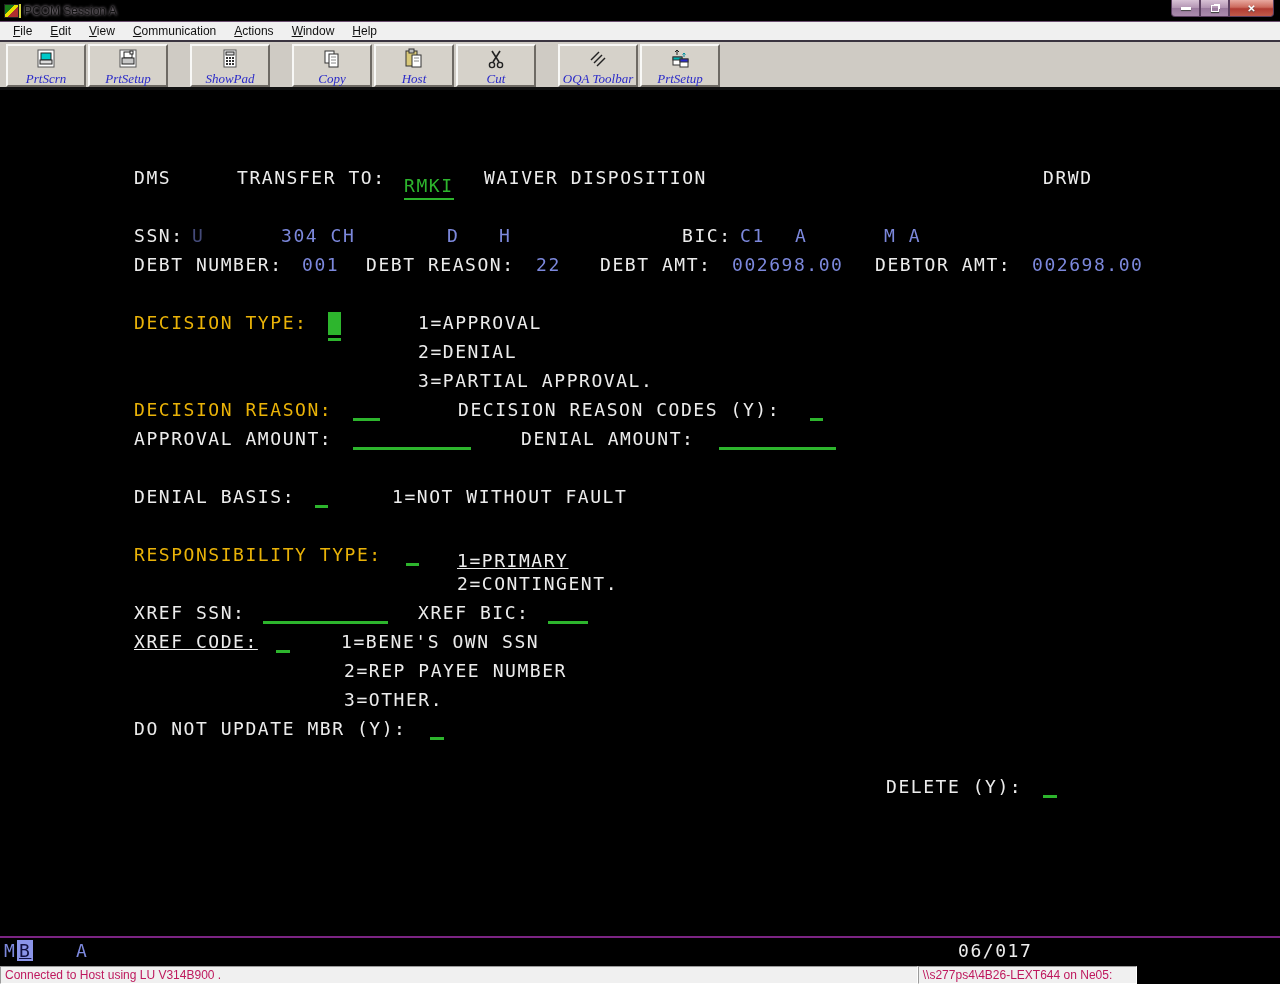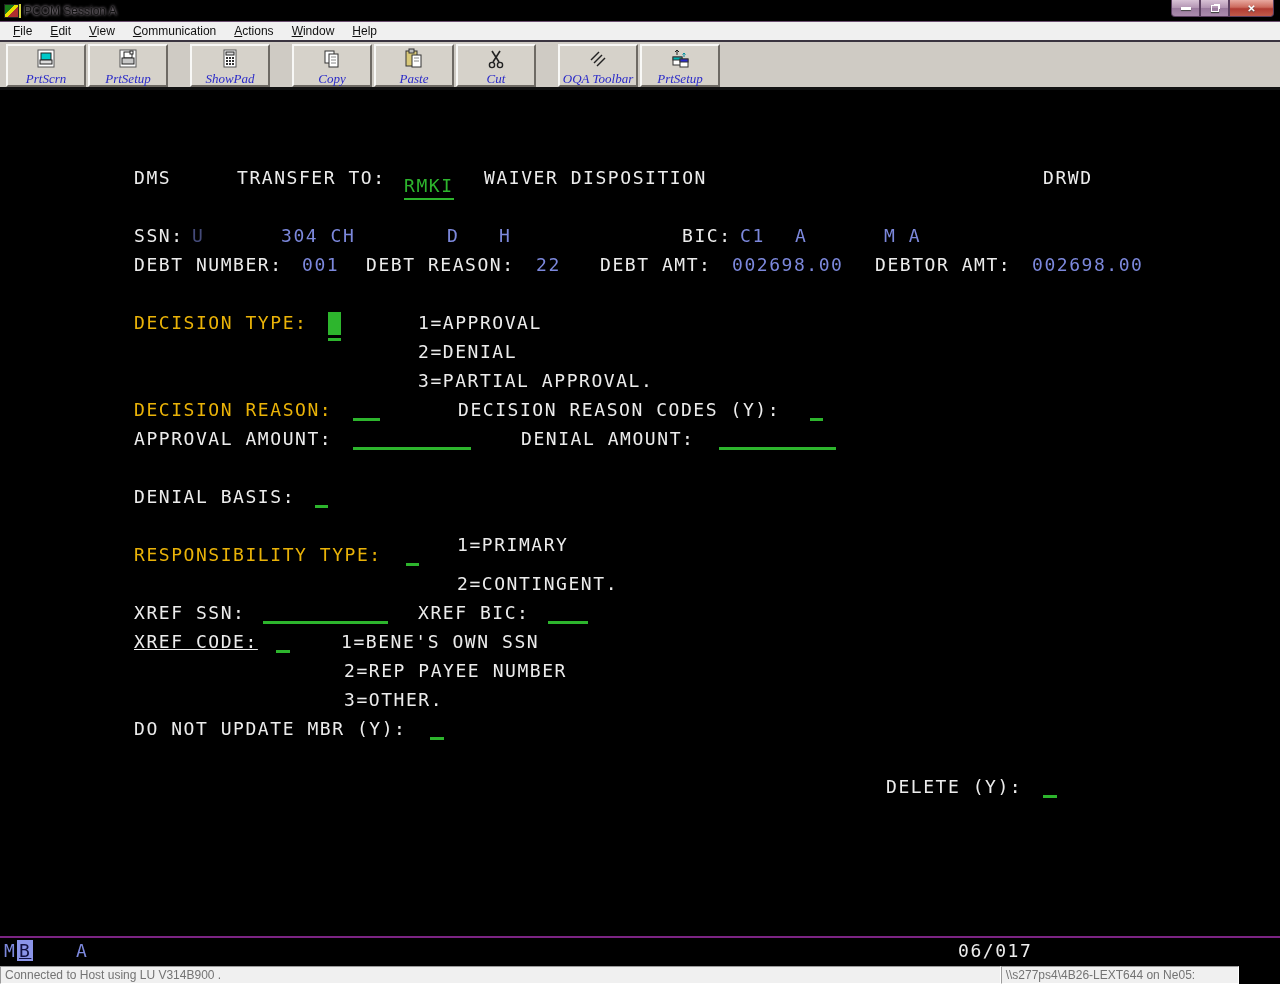--- a/index.html
+++ b/index.html
@@ -65,22 +65,22 @@
   .c-g { color:#2db52d; }
   .u-g { border-bottom:2px solid #2db52d; padding-bottom:1px; }
   .fld { position:absolute; height:22px; border-bottom:3px solid #2db52d; }
   .cursor-block { position:absolute; width:13px; height:23px; background:#2db52d; }
   .cursor-underscore { position:absolute; width:13px; height:3px; background:#2db52d; }
   .oia-sep { position:absolute; left:0; top:846px; width:1280px; height:2px; background:#7b2483; }
   .oia-b { background:#8a94e8; color:#101040; text-decoration:underline; padding:0 2px; }
 
   
   .statusbar {
-    position:absolute; left:0; top:966px; width:1239px; height:18px;
-    background:#f0f0f0; display:flex; font-size:12px; color:#737373;
+    position:absolute; left:0; top:966px; width:1137px; height:18px;
+    background:#f0f0f0; display:flex; font-size:12px; color:#be185d;
   }
   .status-cell {
     border:1px solid; border-color:#9a9a9a #ffffff #ffffff #9a9a9a;
     padding:1px 4px 0 4px; height:18px; white-space:nowrap; overflow:hidden;
   }
   .status-left { width:1034px; }
   .status-right { width:246px; }
 
   svg { display:block; }
 </style>
@@ -175,21 +175,21 @@
   <div class="tbtn">
     <span class="icon">
       <svg width="22" height="22">
           <rect x="3" y="3" width="11" height="15" fill="#d8c878" stroke="#333"></rect>
           <rect x="6" y="1" width="5" height="4" fill="#bbb" stroke="#333"></rect>
           <rect x="9" y="7" width="9" height="12" fill="#fff" stroke="#333"></rect>
           <line x1="11" y1="10" x2="16" y2="10" stroke="#888"></line>
           <line x1="11" y1="13" x2="16" y2="13" stroke="#888"></line>
         </svg>
     </span>
-    <span class="lbl">Paste</span>
+    <span class="lbl">Host</span>
   </div>
 
   <div class="tbtn">
     <span class="icon">
       <svg width="22" height="22">
           <line x1="7" y1="3" x2="14" y2="14" stroke="#222" stroke-width="1.6"></line>
           <line x1="15" y1="3" x2="8" y2="14" stroke="#222" stroke-width="1.6"></line>
           <circle cx="7" cy="17" r="2.6" fill="none" stroke="#222" stroke-width="1.4"></circle>
           <circle cx="15" cy="17" r="2.6" fill="none" stroke="#222" stroke-width="1.4"></circle>
         </svg>
@@ -264,24 +264,25 @@
   <span class="tline c-w" style="left:458px; top:309px;">DECISION REASON CODES (Y):</span>
   <span class="fld" style="left:810px; top:309px; width:13px;"></span>
 
   <span class="tline c-w" style="left:134px; top:338px;">APPROVAL AMOUNT:</span>
   <span class="fld" style="left:353px; top:338px; width:118px;"></span>
   <span class="tline c-w" style="left:521px; top:338px;">DENIAL AMOUNT:</span>
   <span class="fld" style="left:719px; top:338px; width:117px;"></span>
 
   <span class="tline c-w" style="left:134px; top:396px;text-align:right;">DENIAL BASIS:</span>
   <span class="fld" style="left:315px; top:396px; width:13px;"></span>
+  <span class="tline c-w" style="left:392px; top:396px;">1=NOT WITHOUT FAULT</span>
 
   <span class="tline c-y" style="left:134px; top:454px;">RESPONSIBILITY TYPE:</span>
   <span class="fld" style="left:406px; top:454px; width:13px;"></span>
-  <span class="tline c-w" style="left:457px; top:444px;">1=PRIMARY</span>
+  <span class="tline c-w" style="left:457px; top:460px;text-decoration:underline;">1=PRIMARY</span>
   <span class="tline c-w" style="left:457px; top:483px;">2=CONTINGENT.</span>
 
   <span class="tline c-w" style="left:134px; top:512px;">XREF SSN:</span>
   <span class="fld" style="left:263px; top:512px; width:125px;"></span>
   <span class="tline c-w" style="left:418px; top:512px;">XREF BIC:</span>
   <span class="fld" style="left:548px; top:512px; width:40px;"></span>
 
   <span class="tline c-w" style="left:134px; top:541px;text-decoration:underline;">XREF CODE:</span>
   <span class="fld" style="left:276px; top:541px; width:14px;"></span>
   <span class="tline c-w" style="left:341px; top:541px;">1=BENE'S OWN SSN</span>

